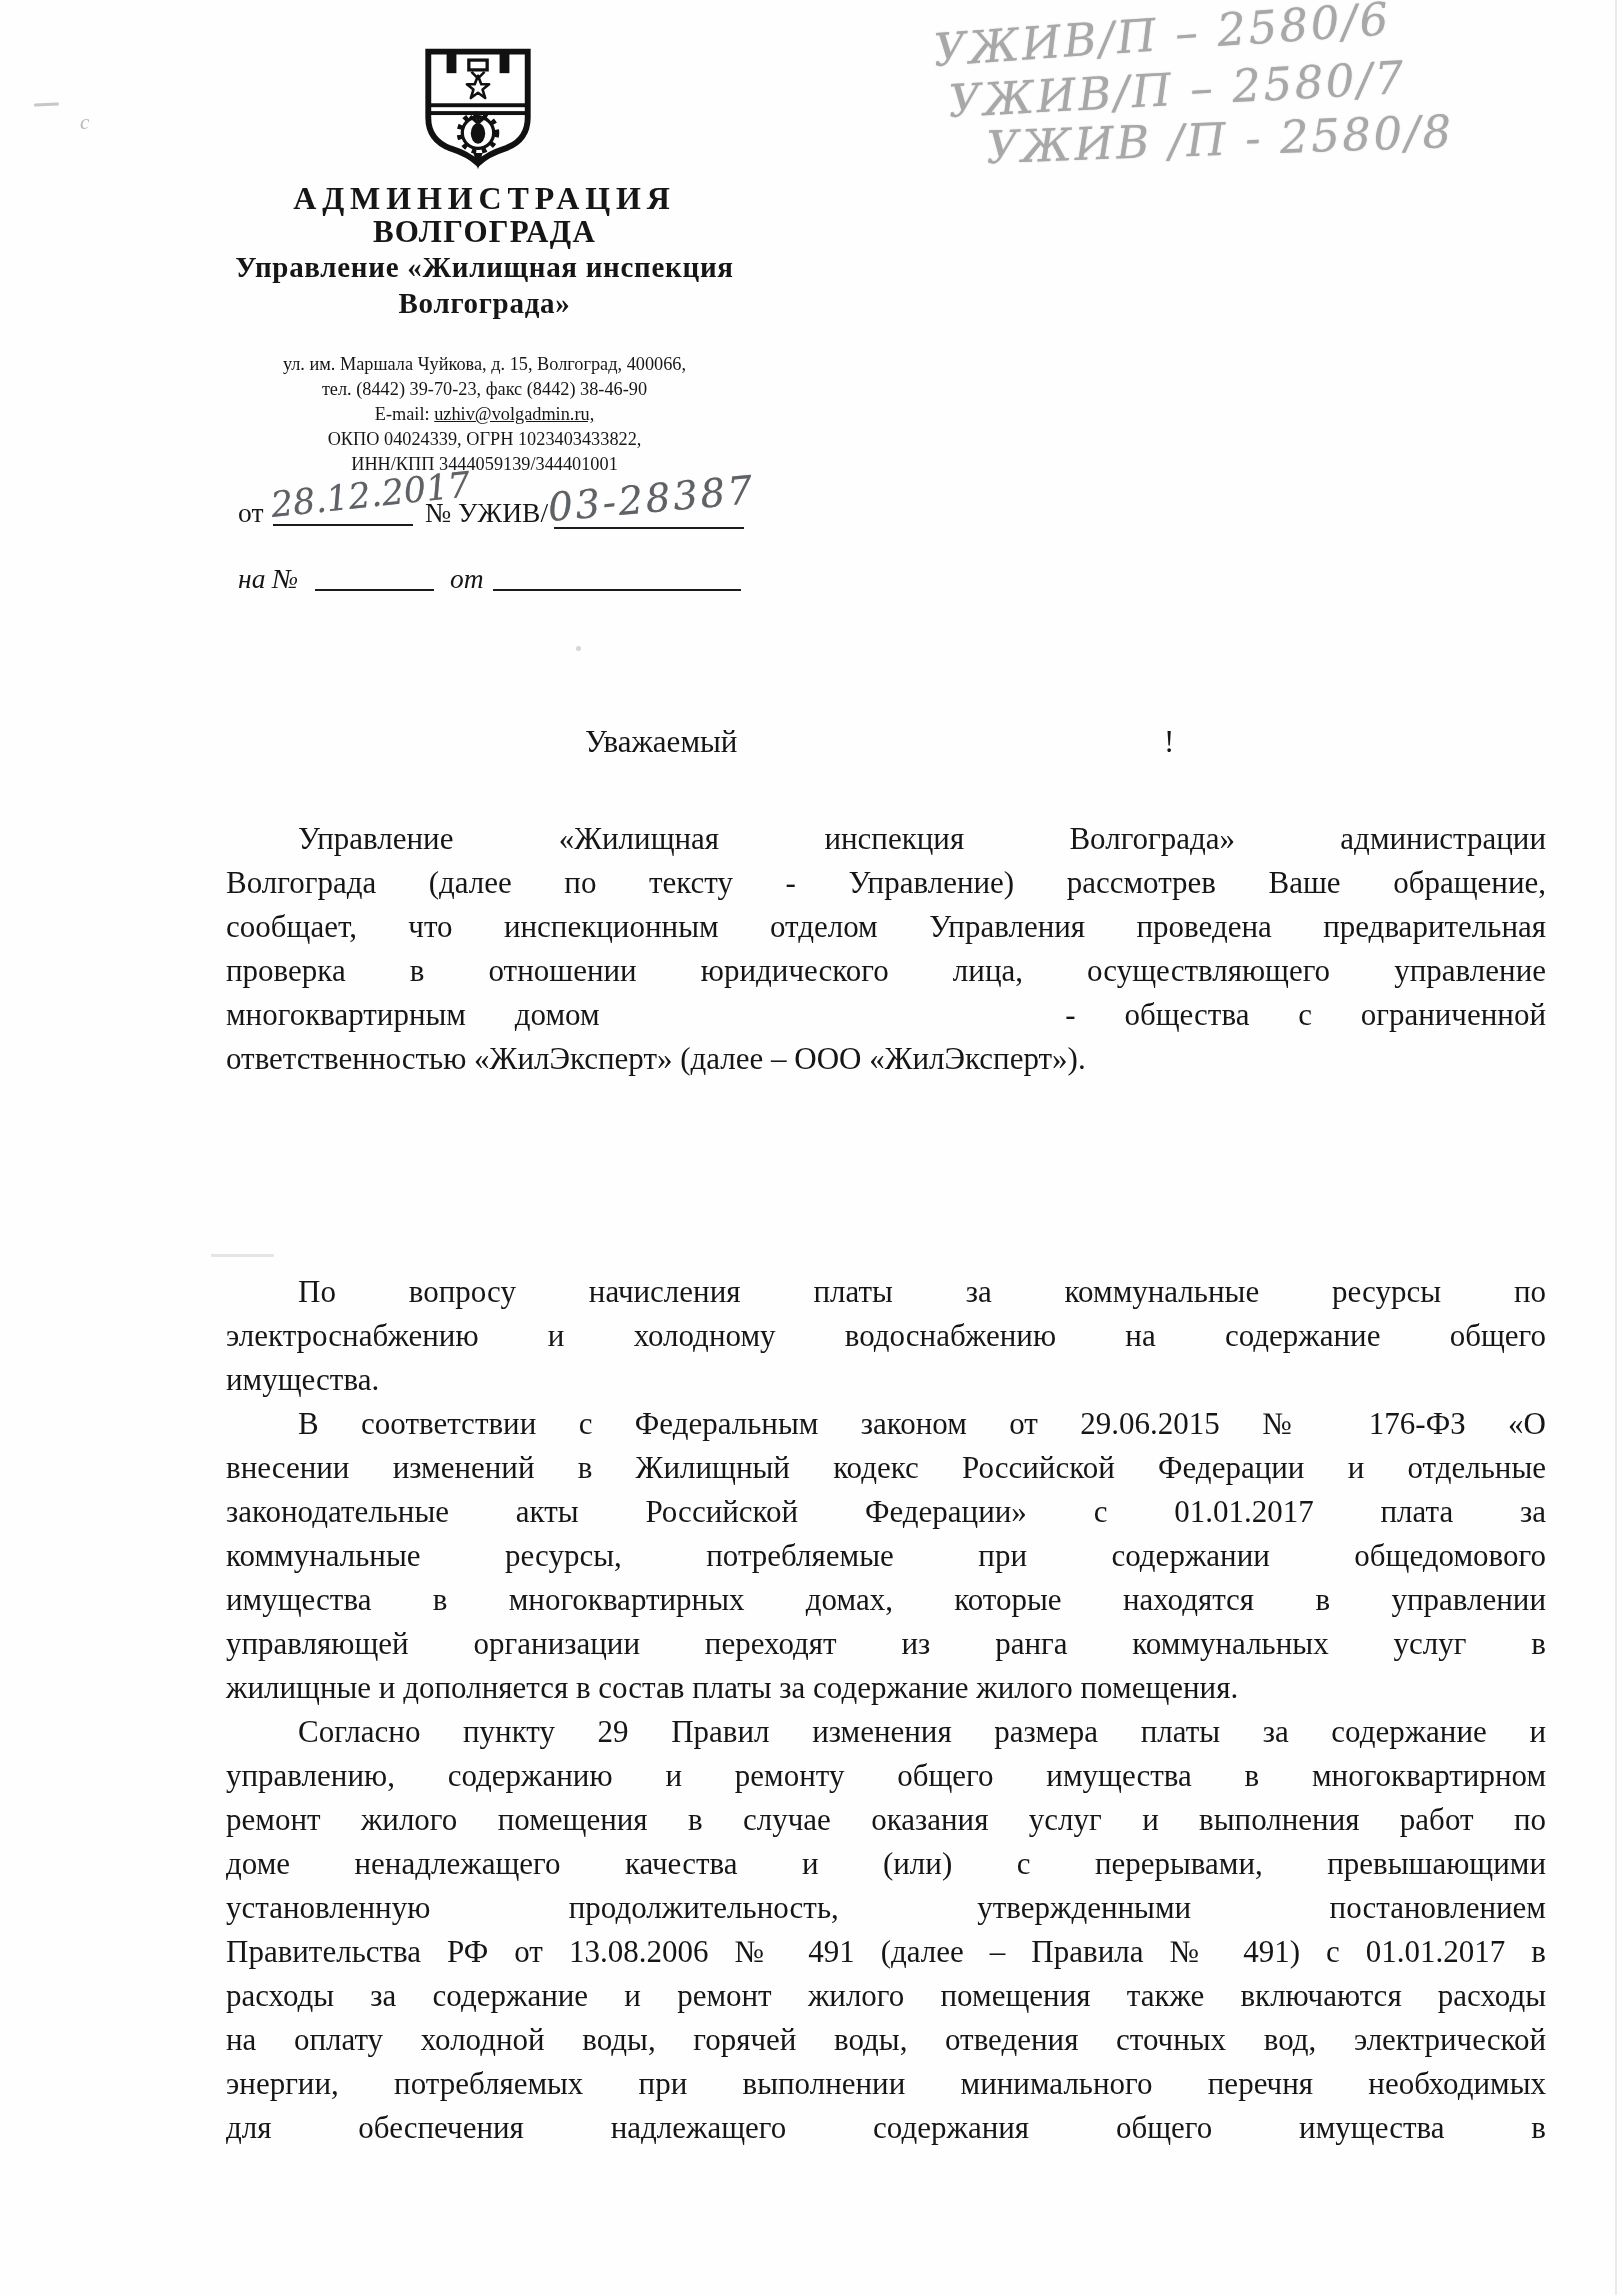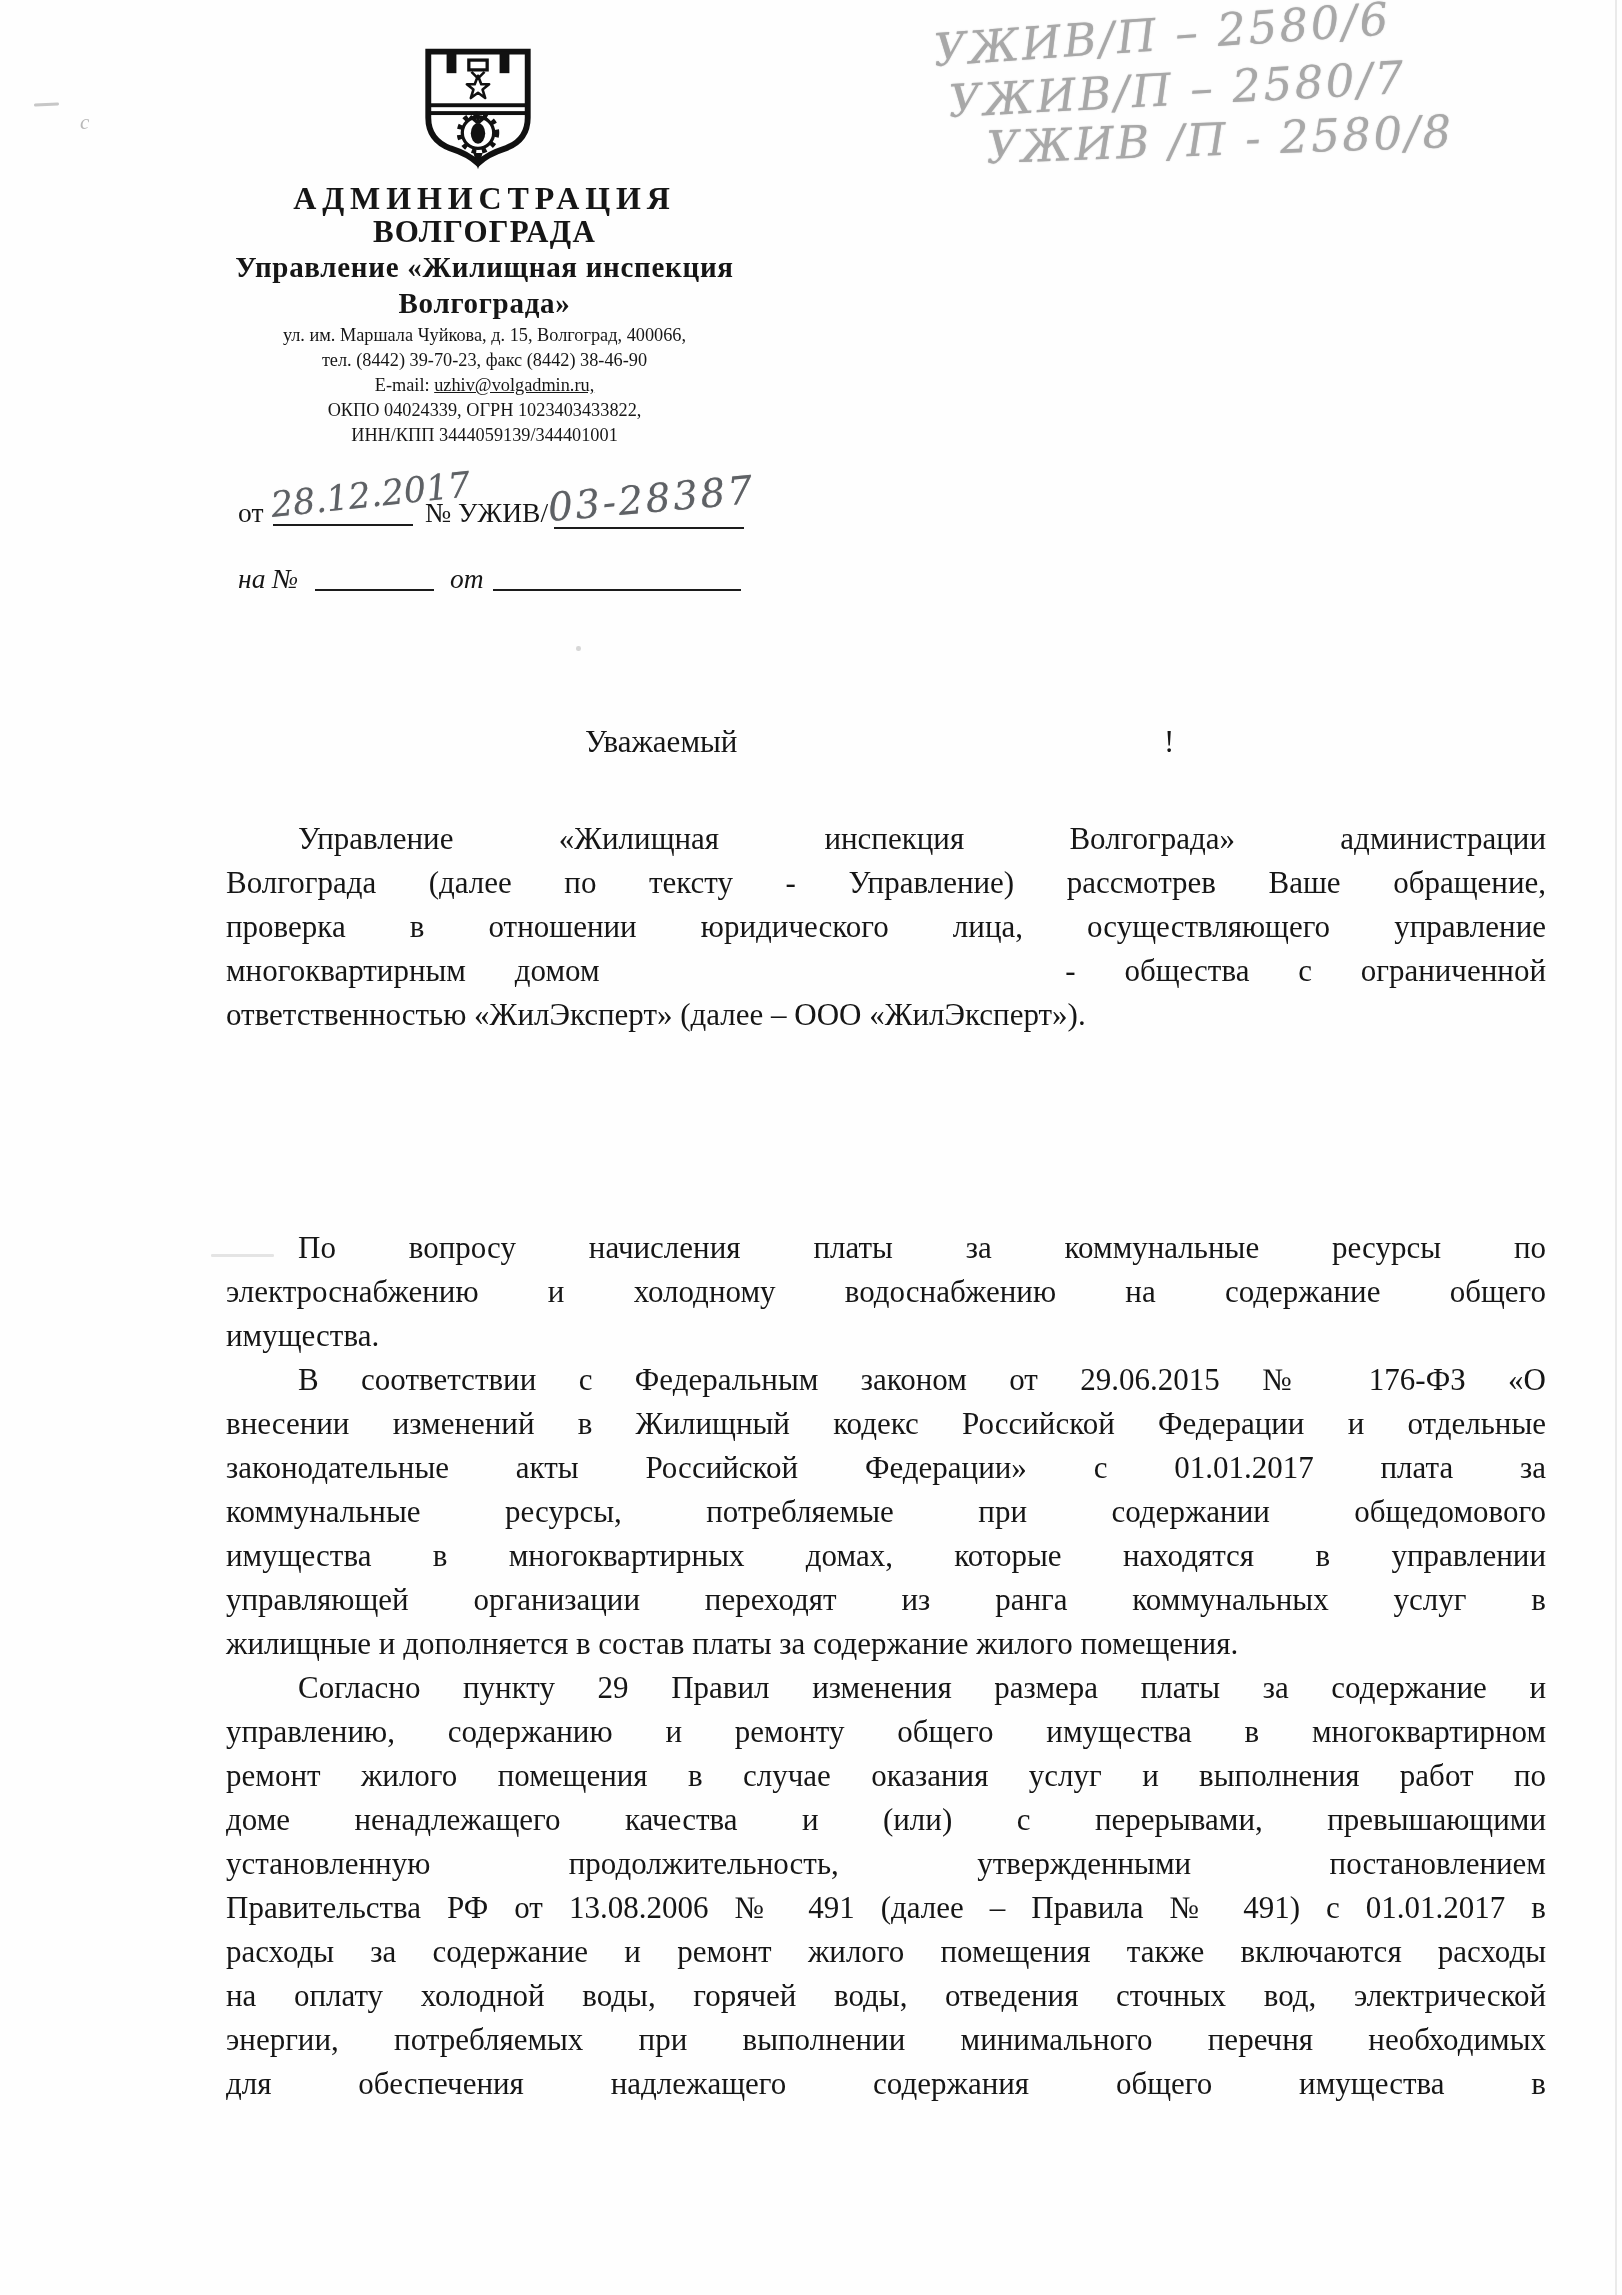--- a/index.html
+++ b/index.html
@@ -14,21 +14,21 @@
   .art-c{position:absolute;left:80px;top:110px;font-size:21px;font-style:italic;color:#808080;opacity:.55;}
   .art-smudge{position:absolute;left:211px;top:1254px;width:63px;height:2.6px;background:#d2d2d2;opacity:.6;border-radius:1.3px;}
   .art-dot{position:absolute;left:576px;top:646px;width:4.6px;height:4.6px;background:#bdbdbd;border-radius:50%;opacity:.6;}
 
   
   .emblem{position:absolute;left:423px;top:47px;width:110px;height:123px;}
   .letterhead{position:absolute;left:229px;top:181px;width:511px;text-align:center;}
   .org1{font-size:32px;font-weight:bold;letter-spacing:5.9px;line-height:34px;}
   .org2{font-size:31px;font-weight:bold;letter-spacing:1.3px;line-height:34px;}
   .dept{font-size:29px;font-weight:bold;line-height:36px;letter-spacing:0.7px;}
-  .contacts{margin-top:2px;font-size:18.3px;line-height:25px;}
+  .contacts{margin-top:31px;font-size:18.3px;line-height:25px;}
   .email-u{text-decoration:underline;}
 
   
   .ref{position:absolute;height:46px;font-size:27.5px;}
   .ref .lbl{position:absolute;top:6.5px;white-space:nowrap;}
   .uline{position:absolute;border-bottom:2.6px solid #1c1c1c;}
   .hw{font-family:"DejaVu Serif", serif;font-style:italic;white-space:nowrap;
       color:#5e6165;text-shadow:0 0 0.7px rgba(130,130,130,.7);}
   .hw-date{position:absolute;left:0px;bottom:-1.3px;font-size:35px;transform:rotate(-6deg);transform-origin:left bottom;}
   .hw-num{position:absolute;left:-3.9px;bottom:-2.6px;font-size:39px;letter-spacing:2.6px;transform:rotate(-5deg);transform-origin:left bottom;}
@@ -120,20 +120,21 @@
 
 <div class="salutation">
   <span class="salut-word">Уважаемый</span>
   <span class="salut-excl">!</span>
 </div>
 
 <div class="bodytext">
   <div class="para">
     <div class="ln just ind">Управление «Жилищная инспекция Волгограда» администрации</div>
     <div class="ln just">Волгограда (далее по тексту - Управление) рассмотрев Ваше обращение,</div>
+    <div class="ln just">сообщает, что инспекционным отделом Управления проведена предварительная</div>
     <div class="ln just">проверка в отношении юридического лица, осуществляющего управление</div>
     <div class="ln just"><span>многоквартирным домом</span><span class="redgap"></span><span>- общества с ограниченной</span></div>
     <div class="ln">ответственностью «ЖилЭксперт» (далее – ООО «ЖилЭксперт»).</div>
   </div>
 
   <div class="para gap-before">
     <div class="ln just ind">По вопросу начисления платы за коммунальные ресурсы по</div>
     <div class="ln just">электроснабжению и холодному водоснабжению на содержание общего</div>
     <div class="ln">имущества.</div>
   </div>

